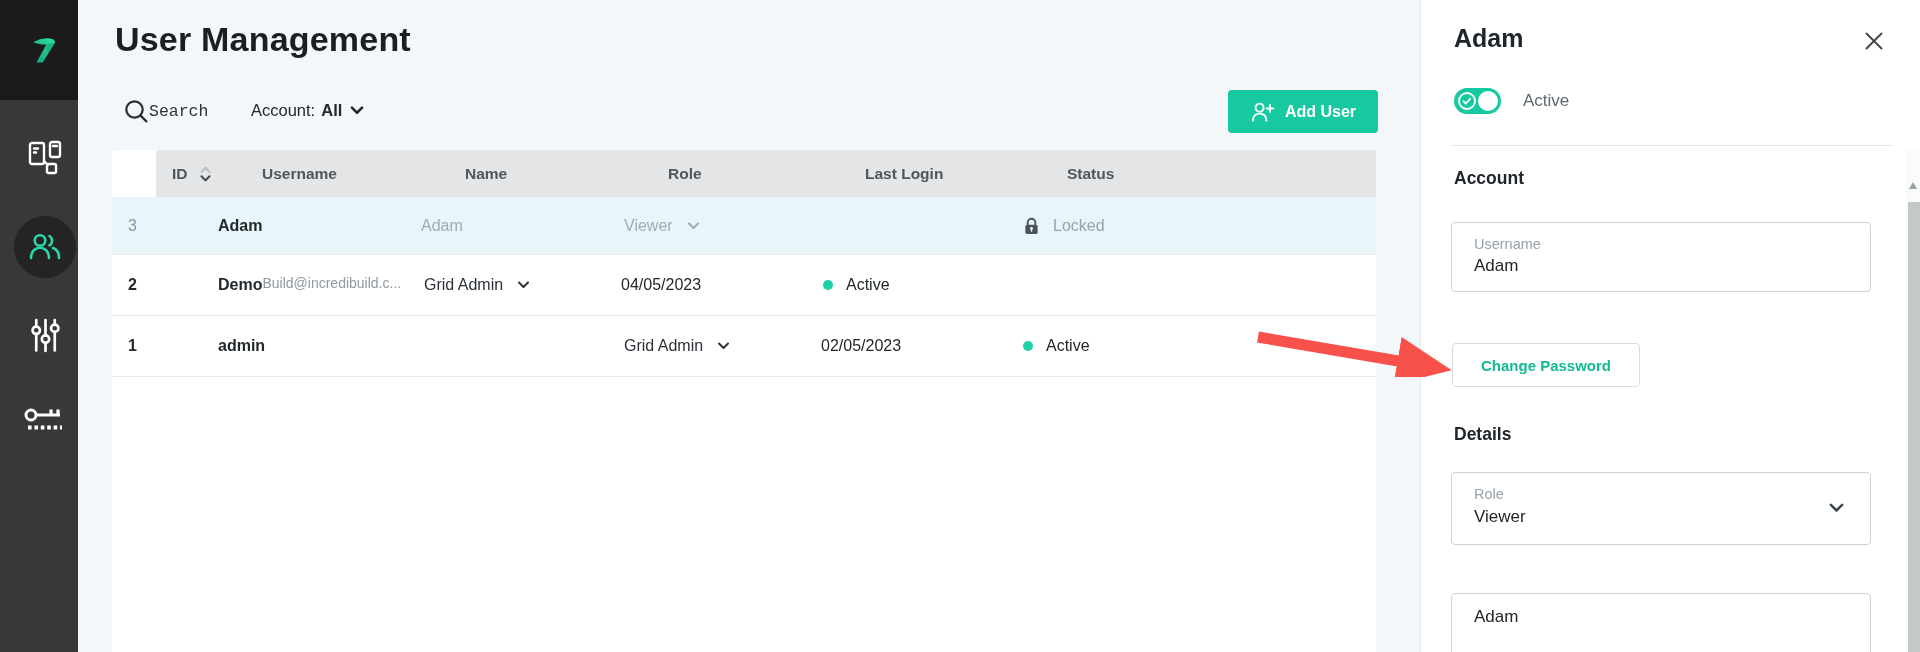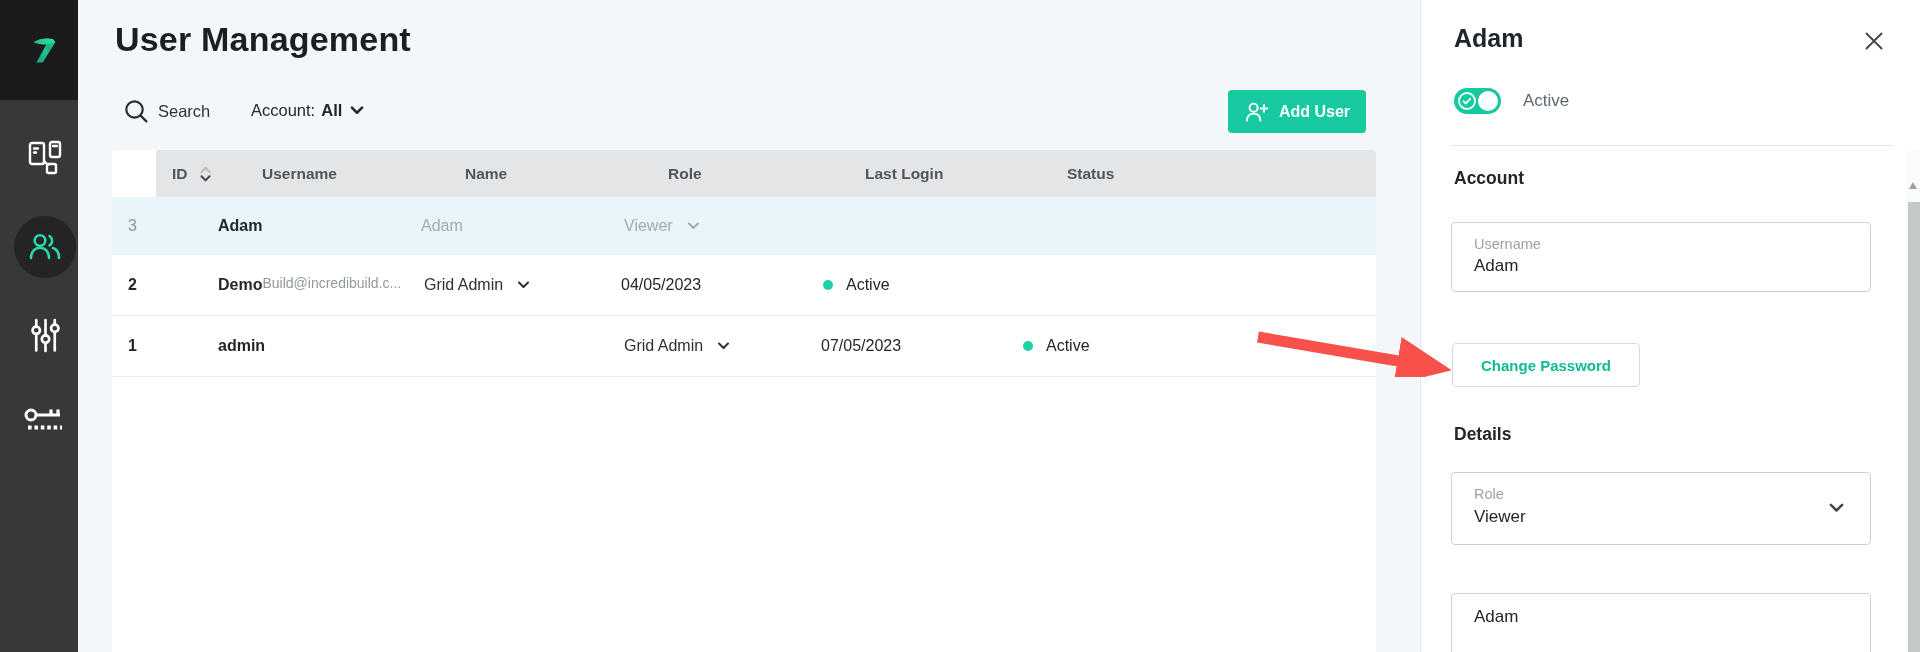--- a/index.html
+++ b/index.html
@@ -25,26 +25,26 @@
   .logo-block{position:absolute;left:0;top:0;width:90px;height:100px;background:var(--sidebar-top);display:flex;align-items:center;justify-content:center;}
   .nav-btn{position:absolute;left:0;width:90px;display:flex;align-items:center;justify-content:center;cursor:pointer;}
   .nav-btn.machines{top:134px;height:48px;}
   .nav-btn.settings{top:311px;height:48px;}
   .nav-btn.license{top:398px;height:52px;}
   .nav-active-circle{position:absolute;left:14px;top:216px;width:62px;height:62px;border-radius:50%;background:#242424;display:flex;align-items:center;justify-content:center;cursor:pointer;}
 
   
   .main{position:absolute;left:78px;top:0;width:1330px;height:652px;background:var(--page-bg);}
   .page-title{position:absolute;left:37px;top:20px;font-size:34px;font-weight:800;color:#1c1f22;letter-spacing:.2px;}
-  .toolbar-search{position:absolute;left:45px;top:98px;display:flex;align-items:center;gap:9px;cursor:pointer;}
+  .toolbar-search{position:absolute;left:45px;top:98px;display:flex;align-items:center;cursor:pointer;font-family:Liberation Mono, monospace;}
   .toolbar-search span{font-size:16.5px;color:#2c3236;}
   .status-filter{position:absolute;left:173px;top:101px;display:flex;align-items:center;gap:6px;font-size:16.5px;color:#23282c;cursor:pointer;}
   .status-filter .bold{font-weight:bold;}
   .status-filter .chev{color:#23282c;margin-left:2px;display:flex;}
-  .add-user-btn{position:absolute;left:1150px;top:90px;width:138px;height:43px;background:var(--accent);border:none;border-radius:4px;display:flex;align-items:center;justify-content:center;gap:10px;color:#fff;font-size:16px;font-weight:bold;font-family:inherit;cursor:pointer;}
+  .add-user-btn{position:absolute;left:1150px;top:90px;width:150px;height:43px;background:var(--accent);border:none;border-radius:4px;display:flex;align-items:center;justify-content:center;gap:10px;color:#fff;font-size:16px;font-weight:bold;font-family:inherit;cursor:pointer;}
 
   
   .table{position:absolute;left:34px;top:150px;width:1264px;height:502px;background:#fff;border-radius:3px 3px 0 0;}
   .trow{display:flex;align-items:stretch;}
   .thead{height:47px;background:var(--header-row);border-radius:3px 3px 0 0;margin-left:44px;}
   .thead .cell{display:flex;align-items:center;font-size:15.5px;font-weight:bold;color:#4f565c;}
   .cell{flex:0 0 auto;display:flex;align-items:center;}
   .c-id{width:91px;padding-left:16px;}
   .c-user{width:205px;padding-left:15px;}
   .c-name{width:200px;padding-left:13px;}
@@ -251,20 +251,33 @@
               <span class="chev icon">
                 <svg width="13" height="8" viewBox="0 0 12 8" fill="none" stroke="currentColor" stroke-width="2" stroke-linecap="round" stroke-linejoin="round">
                     <path d="M1.5 1.5L6 6l4.5-4.5"></path>
                   </svg>
               </span>
             </span>
           </div>
           <div class="cell c-login">
               <span></span>
             </div>
+          <div class="cell c-status">
+            <span class="status-wrap">
+              <span class="icon">
+                <svg width="17" height="20" viewBox="0 0 18 20">
+                  <path d="M5 9V6.3a4 4 0 0 1 8 0V9" fill="none" stroke="#4c5358" stroke-width="2"></path>
+                  <rect x="2.5" y="8.6" width="13" height="9.8" rx="1.8" fill="#4c5358"></rect>
+                  <circle cx="9" cy="12.6" r="1.5" fill="#ffffff"></circle>
+                  <rect x="8.3" y="13.4" width="1.4" height="2.6" fill="#ffffff"></rect>
+                </svg>
+              </span>
+              <span class="locked-label">Locked</span>
+            </span>
+          </div>
         </div>
 
         <div class="trow r1">
           <div class="cell c-id">
               <span class="id-num">2</span>
             </div>
           <div class="cell c-user">
             <span class="ucell-stack">
               <span class="uname">Demo</span>
               <span class="uemail">Build@incredibuild.c...</span>
@@ -305,21 +318,21 @@
             <span class="role-ctl">
               <span>Grid Admin</span>
               <span class="chev icon">
                 <svg width="13" height="8" viewBox="0 0 12 8" fill="none" stroke="currentColor" stroke-width="2" stroke-linecap="round" stroke-linejoin="round">
                     <path d="M1.5 1.5L6 6l4.5-4.5"></path>
                   </svg>
               </span>
             </span>
           </div>
           <div class="cell c-login">
-              <span>07/05/2023</span>
+              <span>02/05/2023</span>
             </div>
           <div class="cell c-status">
             <span class="status-wrap">
               <span class="dot"></span>
               <span>Active</span>
             </span>
           </div>
         </div>
       </div>
     </div>

